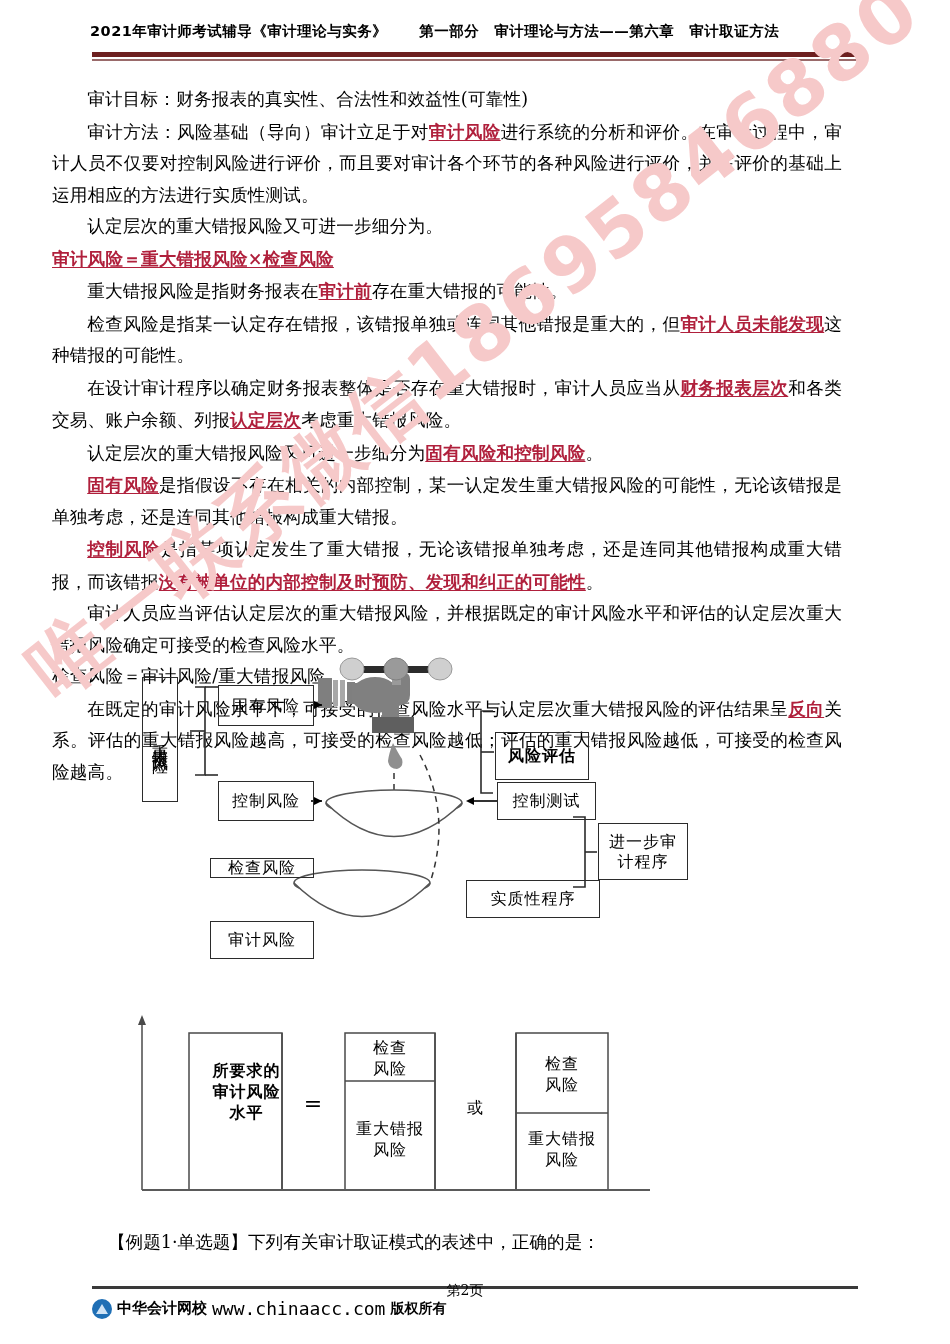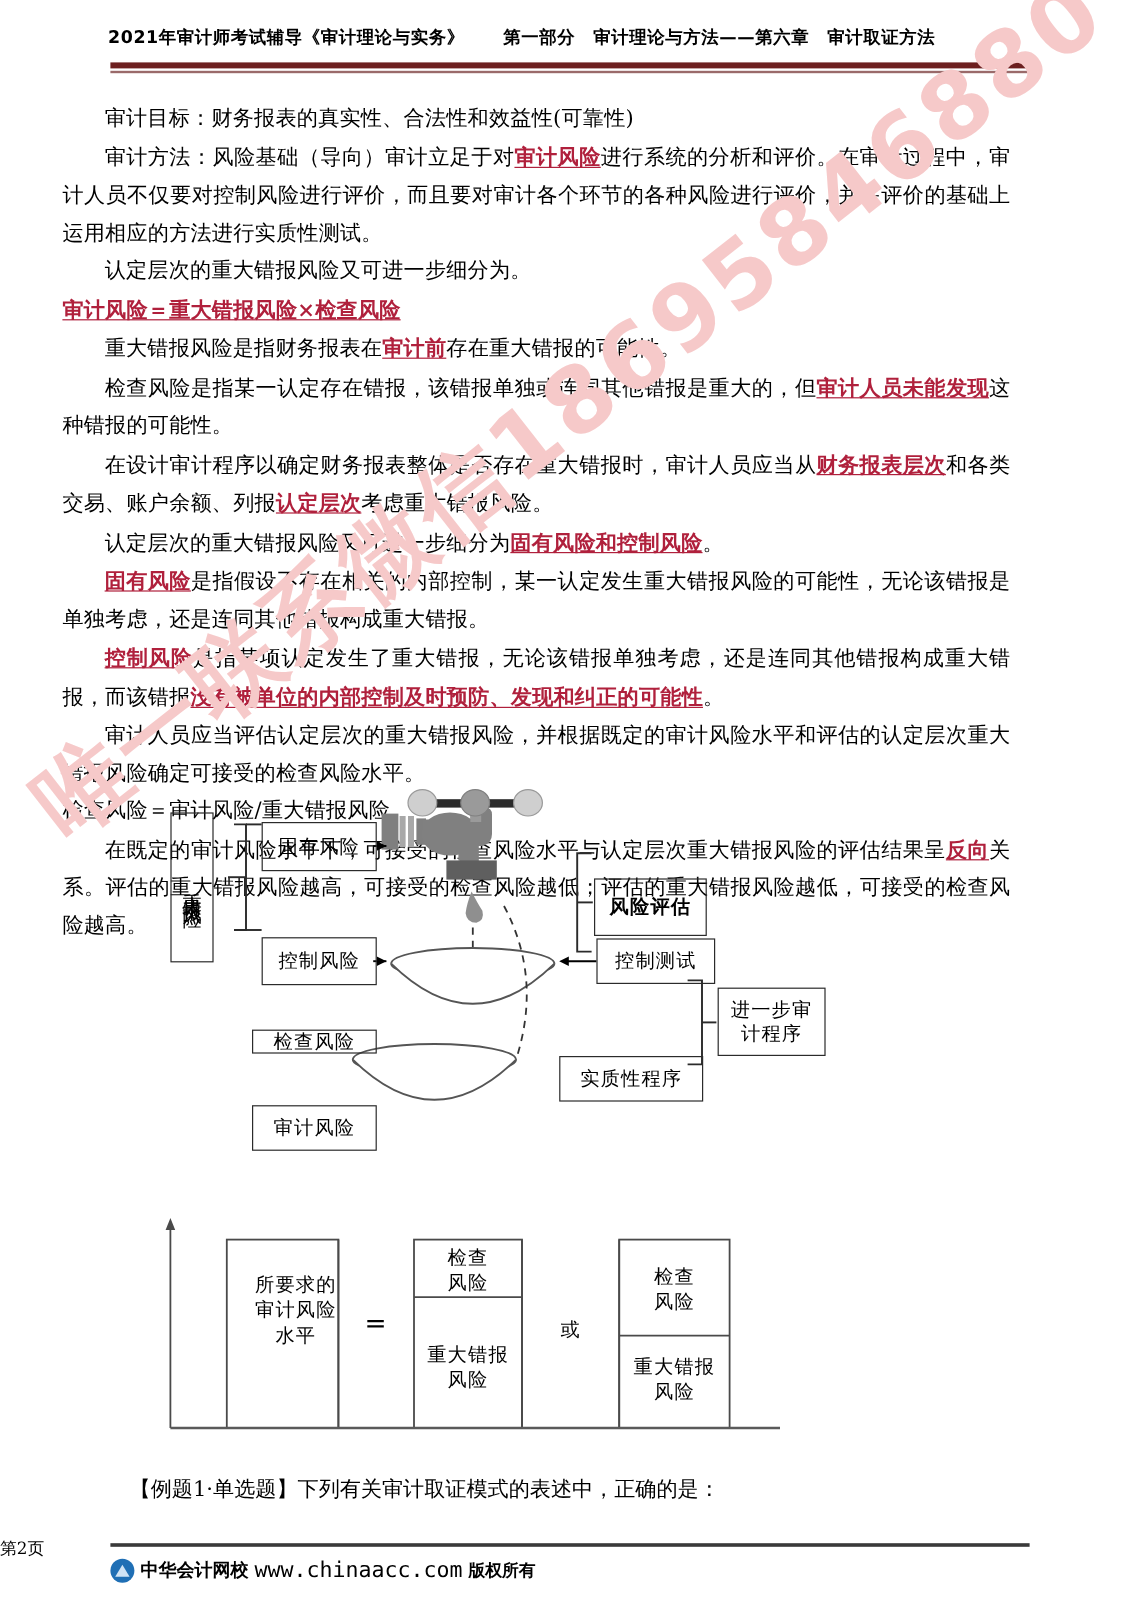--- a/index.html
+++ b/index.html
@@ -168,21 +168,21 @@
   .f-url{
     font-family:"DejaVu Sans Mono","Liberation Mono",monospace;
     font-size:18px; margin:0 5px;
   }
   .f-rights{
     font-family:"DejaVu Sans","Liberation Sans",sans-serif;
     font-weight:bold; font-size:14px;
   }
   .pageno{
     position:absolute; left:0; top:-4px; width:930px;
-    text-align:left; font-size:14px;
+    text-align:center; font-size:14px;
     font-family:"DejaVu Serif","Liberation Serif",serif;
   }
 </style>
 </head>
 <body>
 
 <div class="page">
 
   <div class="watermark">
     <div class="wm-text">唯一联系微信18695846880</div>
@@ -319,21 +319,21 @@
 
     <div class="dbox" style="left:495px;top:77px;width:94px;height:48px;font-weight:bold;">风险评估</div>
 
     <div class="dbox" style="left:497px;top:127px;width:99px;height:38px;">控制测试</div>
 
     <div class="dbox" style="left:598px;top:168px;width:90px;height:57px;flex-direction:column;">
       <span>进一步审</span>
       <span>计程序</span>
     </div>
 
-    <div class="dbox" style="left:466px;top:225px;width:120px;height:38px;">实质性程序</div>
+    <div class="dbox" style="left:466px;top:225px;width:134px;height:38px;">实质性程序</div>
   </div>
 
   <div class="ftable">
     <svg width="950" height="205" style="position:absolute;left:0;top:0;">
 
       <line x1="142" y1="18" x2="142" y2="185" stroke="#4a4a4a" stroke-width="1.5"></line>
       <polygon points="142,10 138,20 146,20" fill="#4a4a4a"></polygon>
 
       <rect x="189" y="28" width="93" height="157" fill="none" stroke="#4a4a4a" stroke-width="1.5"></rect>
 
@@ -344,21 +344,21 @@
 
       <line x1="435" y1="28" x2="435" y2="185" stroke="#4a4a4a" stroke-width="1.5"></line>
       <line x1="516" y1="28" x2="516" y2="185" stroke="#4a4a4a" stroke-width="1.5"></line>
 
       <rect x="516" y="28" width="92" height="157" fill="none" stroke="#4a4a4a" stroke-width="1.5"></rect>
       <line x1="516" y1="108" x2="608" y2="108" stroke="#4a4a4a" stroke-width="1.5"></line>
 
       <line x1="142" y1="185" x2="650" y2="185" stroke="#5a5a5a" stroke-width="2"></line>
     </svg>
 
-    <div class="ft-cell" style="left:189px;top:55px;width:115px;">
+    <div class="ft-cell" style="left:189px;top:55px;width:115px;font-weight:bold;">
       <div>所要求的</div>
       <div>审计风险</div>
       <div>水平</div>
     </div>
 
     <div class="ft-cell" style="left:282px;top:88px;width:63px;font-size:22px;">=</div>
 
     <div class="ft-cell" style="left:345px;top:32px;width:90px;">
       <div>检查</div>
       <div>风险</div>

